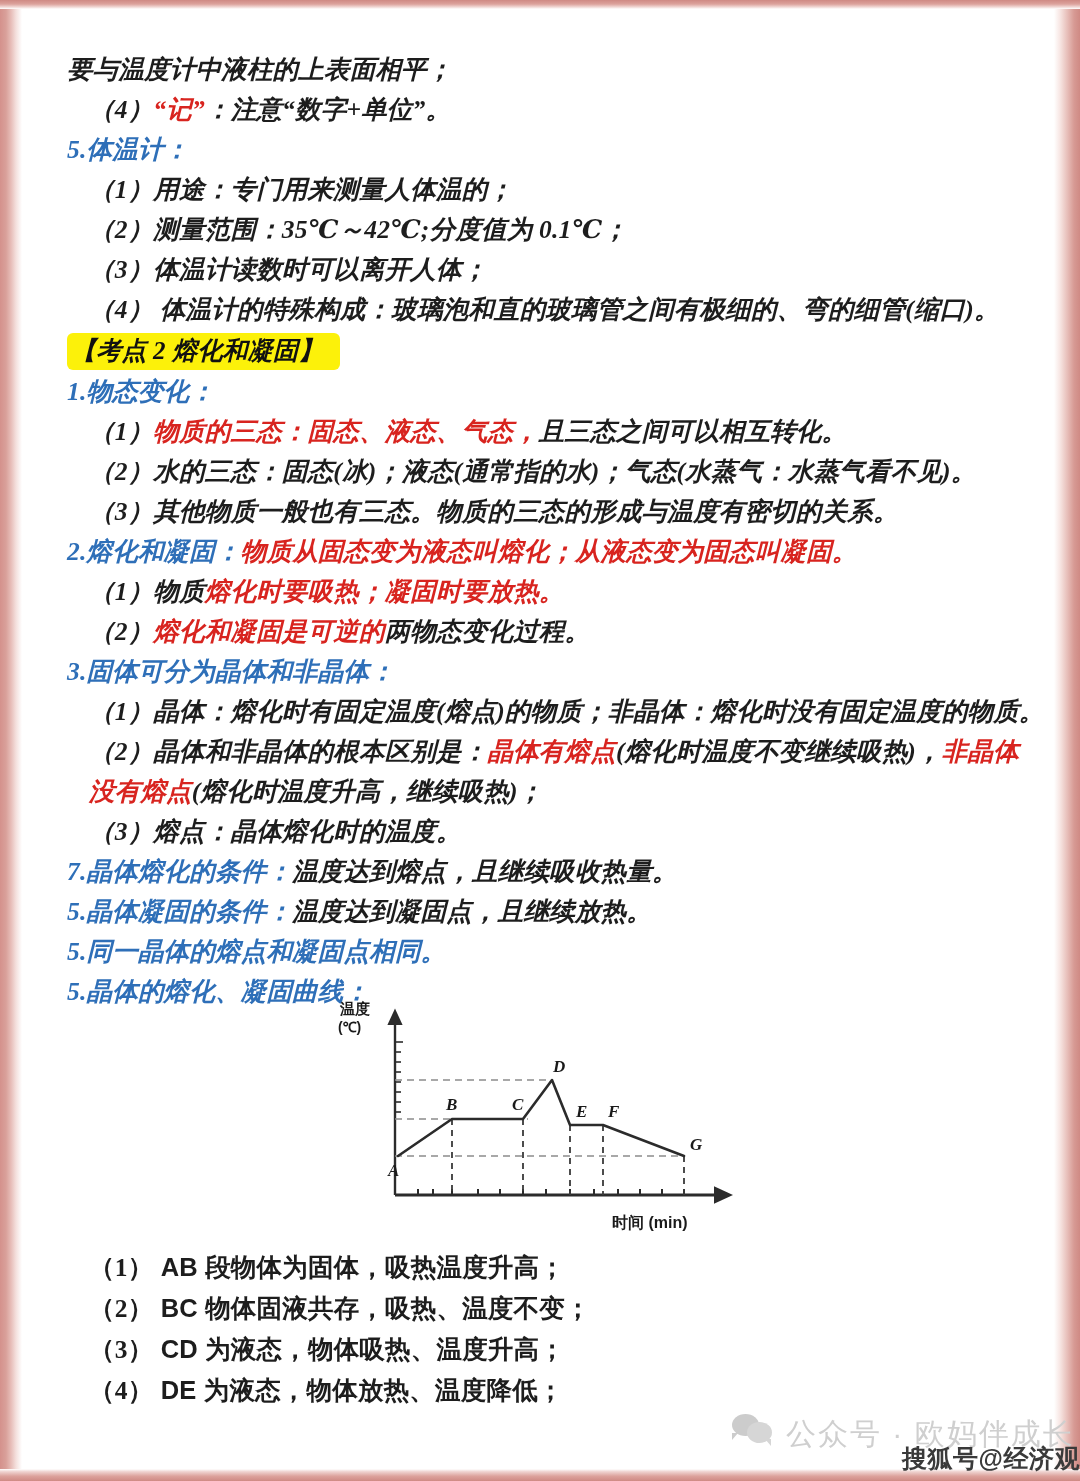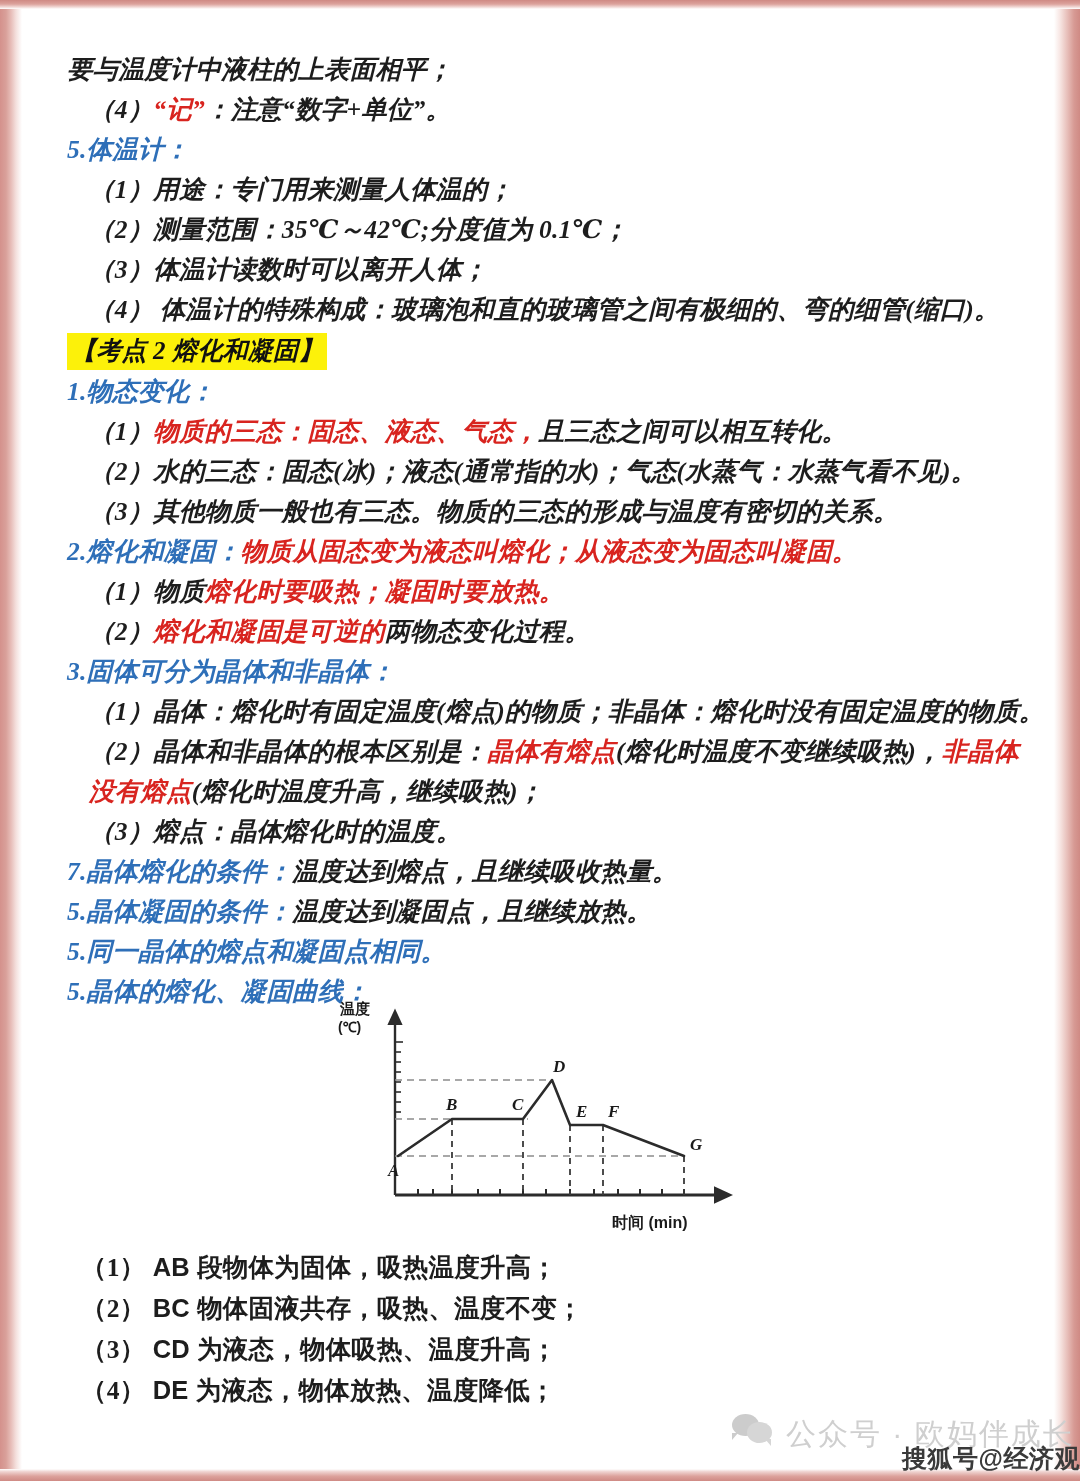--- a/index.html
+++ b/index.html
@@ -68,25 +68,26 @@
   .ind0 { padding-left: 0px; }
   .ind1 { padding-left: 22px; }
 
   .blue   { color: #2e6fb8; }
   .red    { color: #d8241f; }
   .black  { color: #1d1d1d; }
 
   .heading-hl {
     display: inline-block;
     background: #fcf10a;
-    padding: 1px 4px 2px 4px;
+    padding: 1px 17px 2px 4px;
     color: #111111;
     font-weight: 800;
     font-size: 25px;
     line-height: 34px;
+    border-radius: 6px;
   }
   .heading-row { line-height: 42px; }
 
   .latin { font-family: "Liberation Sans", sans-serif; font-weight: 700; }
 
   
   #figure-wrap {
     position: absolute;
     left: 300px;
     top: 980px;
@@ -218,21 +219,21 @@
         <text x="286" y="127">F</text>
         <text x="368" y="160">G</text>
       </g>
 
       <text x="18" y="24" font-family="Liberation Sans, sans-serif" font-size="15" font-weight="700" fill="#1a1a1a">温度</text>
       <text x="16" y="42" font-family="Liberation Sans, sans-serif" font-size="14" font-weight="700" fill="#1a1a1a">(℃)</text>
       <text x="290" y="238" font-family="Liberation Sans, sans-serif" font-size="16" font-weight="700" fill="#1a1a1a">时间 (min)</text>
     </svg>
   </div>
 
-  <div id="figure-notes" style="position:absolute;left:37px;top:1237px;width:900px;">
+  <div id="figure-notes" style="position:absolute;left:45px;top:1237px;width:900px;">
       <div class="line ind1"><span class="black">（1）</span><span class="black latin"> AB </span><span class="black">段物体为固体，吸热温度升高；</span></div>
       <div class="line ind1"><span class="black">（2）</span><span class="black latin"> BC </span><span class="black">物体固液共存，吸热、温度不变；</span></div>
       <div class="line ind1"><span class="black">（3）</span><span class="black latin"> CD </span><span class="black">为液态，物体吸热、温度升高；</span></div>
       <div class="line ind1"><span class="black">（4）</span><span class="black latin"> DE </span><span class="black">为液态，物体放热、温度降低；</span></div>
     </div>
 
   <div id="wechat-watermark">
     <span style="display:inline-block;position:relative;width:42px;height:30px;">
       <span style="position:absolute;left:0;top:0;width:27px;height:22px;border-radius:50%;background:#cccccc;"></span>
       <span style="position:absolute;left:0;top:19px;width:0;height:0;border-left:6px solid #cccccc;border-bottom:7px solid transparent;"></span>

